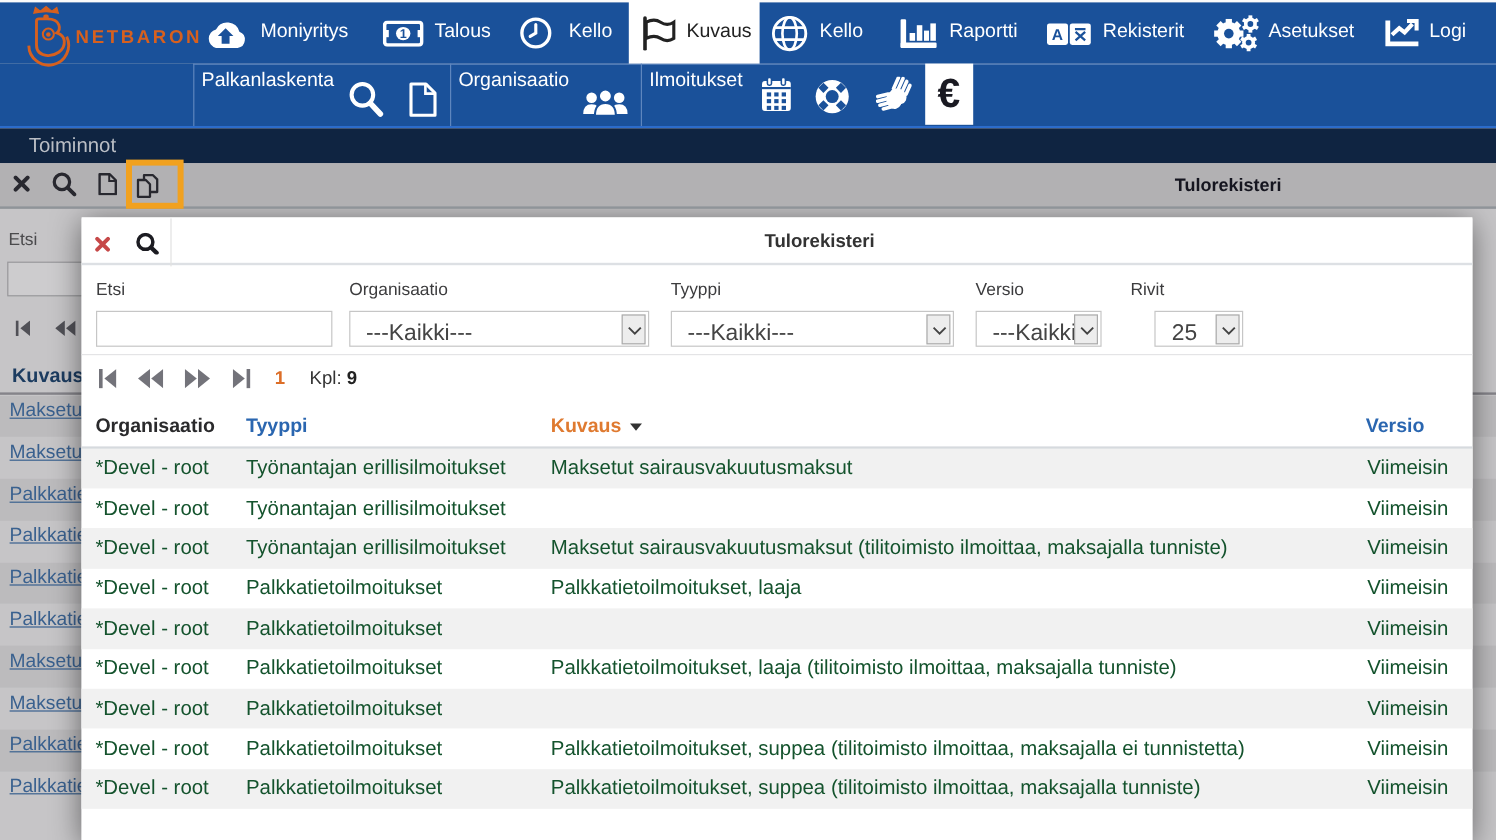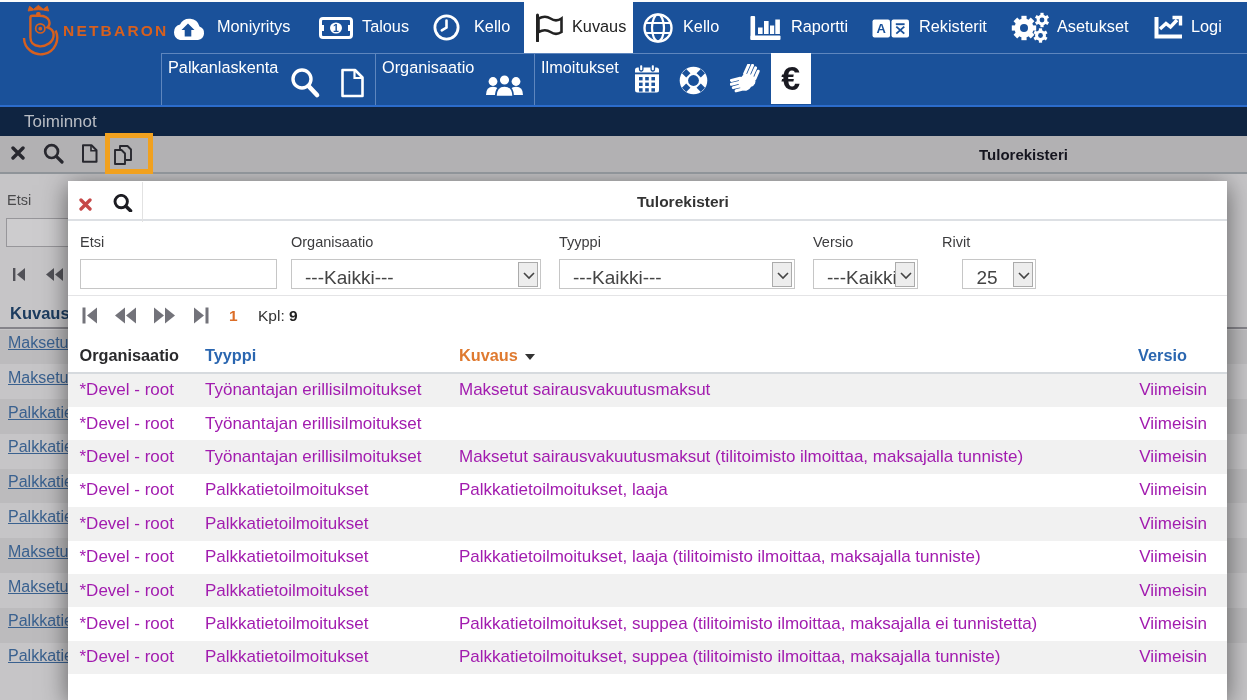--- a/index.html
+++ b/index.html
@@ -36,21 +36,21 @@
   #fdiv { position:absolute; left:0; top:113px; width:1159px; height:1px; background:#E4E4E6; }
   
   .pgico { position:absolute; top:125px; }
   
   .th { position:absolute; top:164px; font-weight:bold; font-size:16.3px; color:#2A2A2C; }
   .th.blue { color:#2A66B0; }
   .th.orange { color:#DF7A30; }
   #thline { position:absolute; left:0px; top:189.5px; width:1159px; height:2px; background:#D6DADE; }
   .row { position:absolute; left:0; width:1159px; height:33.4px; }
   .row.odd { background:#F1F1F1; }
-  .cell { position:absolute; top:6.5px; font-size:17px; color:#a21caf; white-space:nowrap; }
+  .cell { position:absolute; top:6.5px; font-size:17px; color:#14532d; white-space:nowrap; }
   .c1 { left:11.5px; }
   .c2 { left:137px; }
   .c3 { left:391px; }
   .c4 { right:20px; }
   
   .bgrow { position:absolute; left:0; width:1247px; height:34.8px; }
   .bgrow.odd { background:#BCBBBD; }
   .bglink { position:absolute; left:8px; top:4.5px; font-size:16px; color:#3A618F; text-decoration:underline; white-space:nowrap; }
 </style>
 </head>

